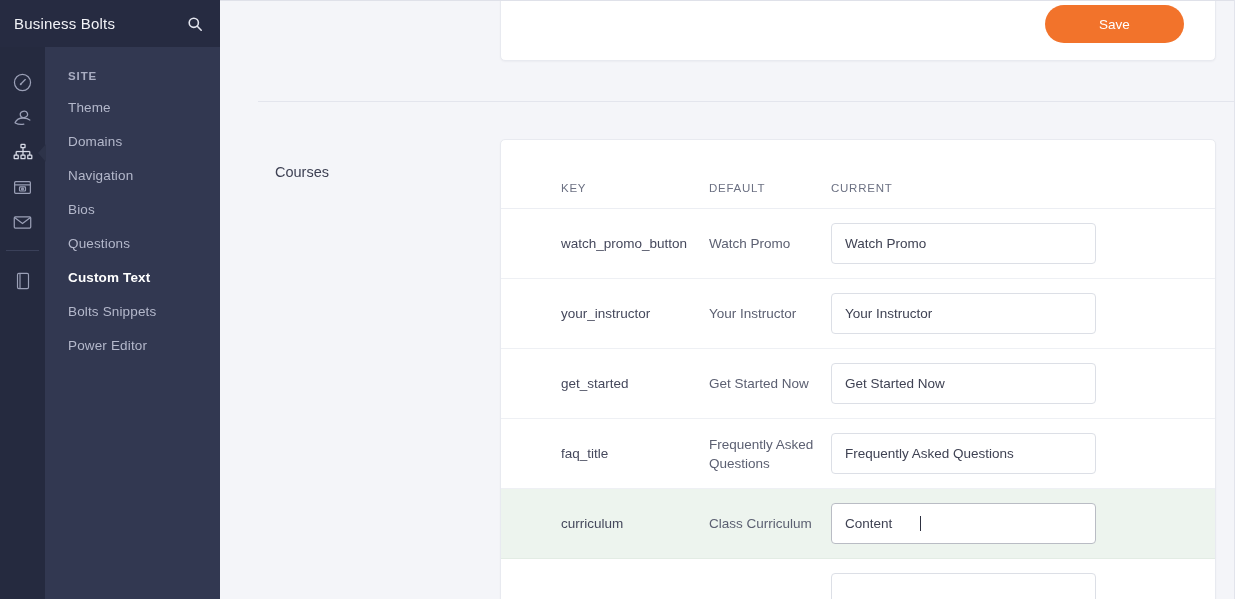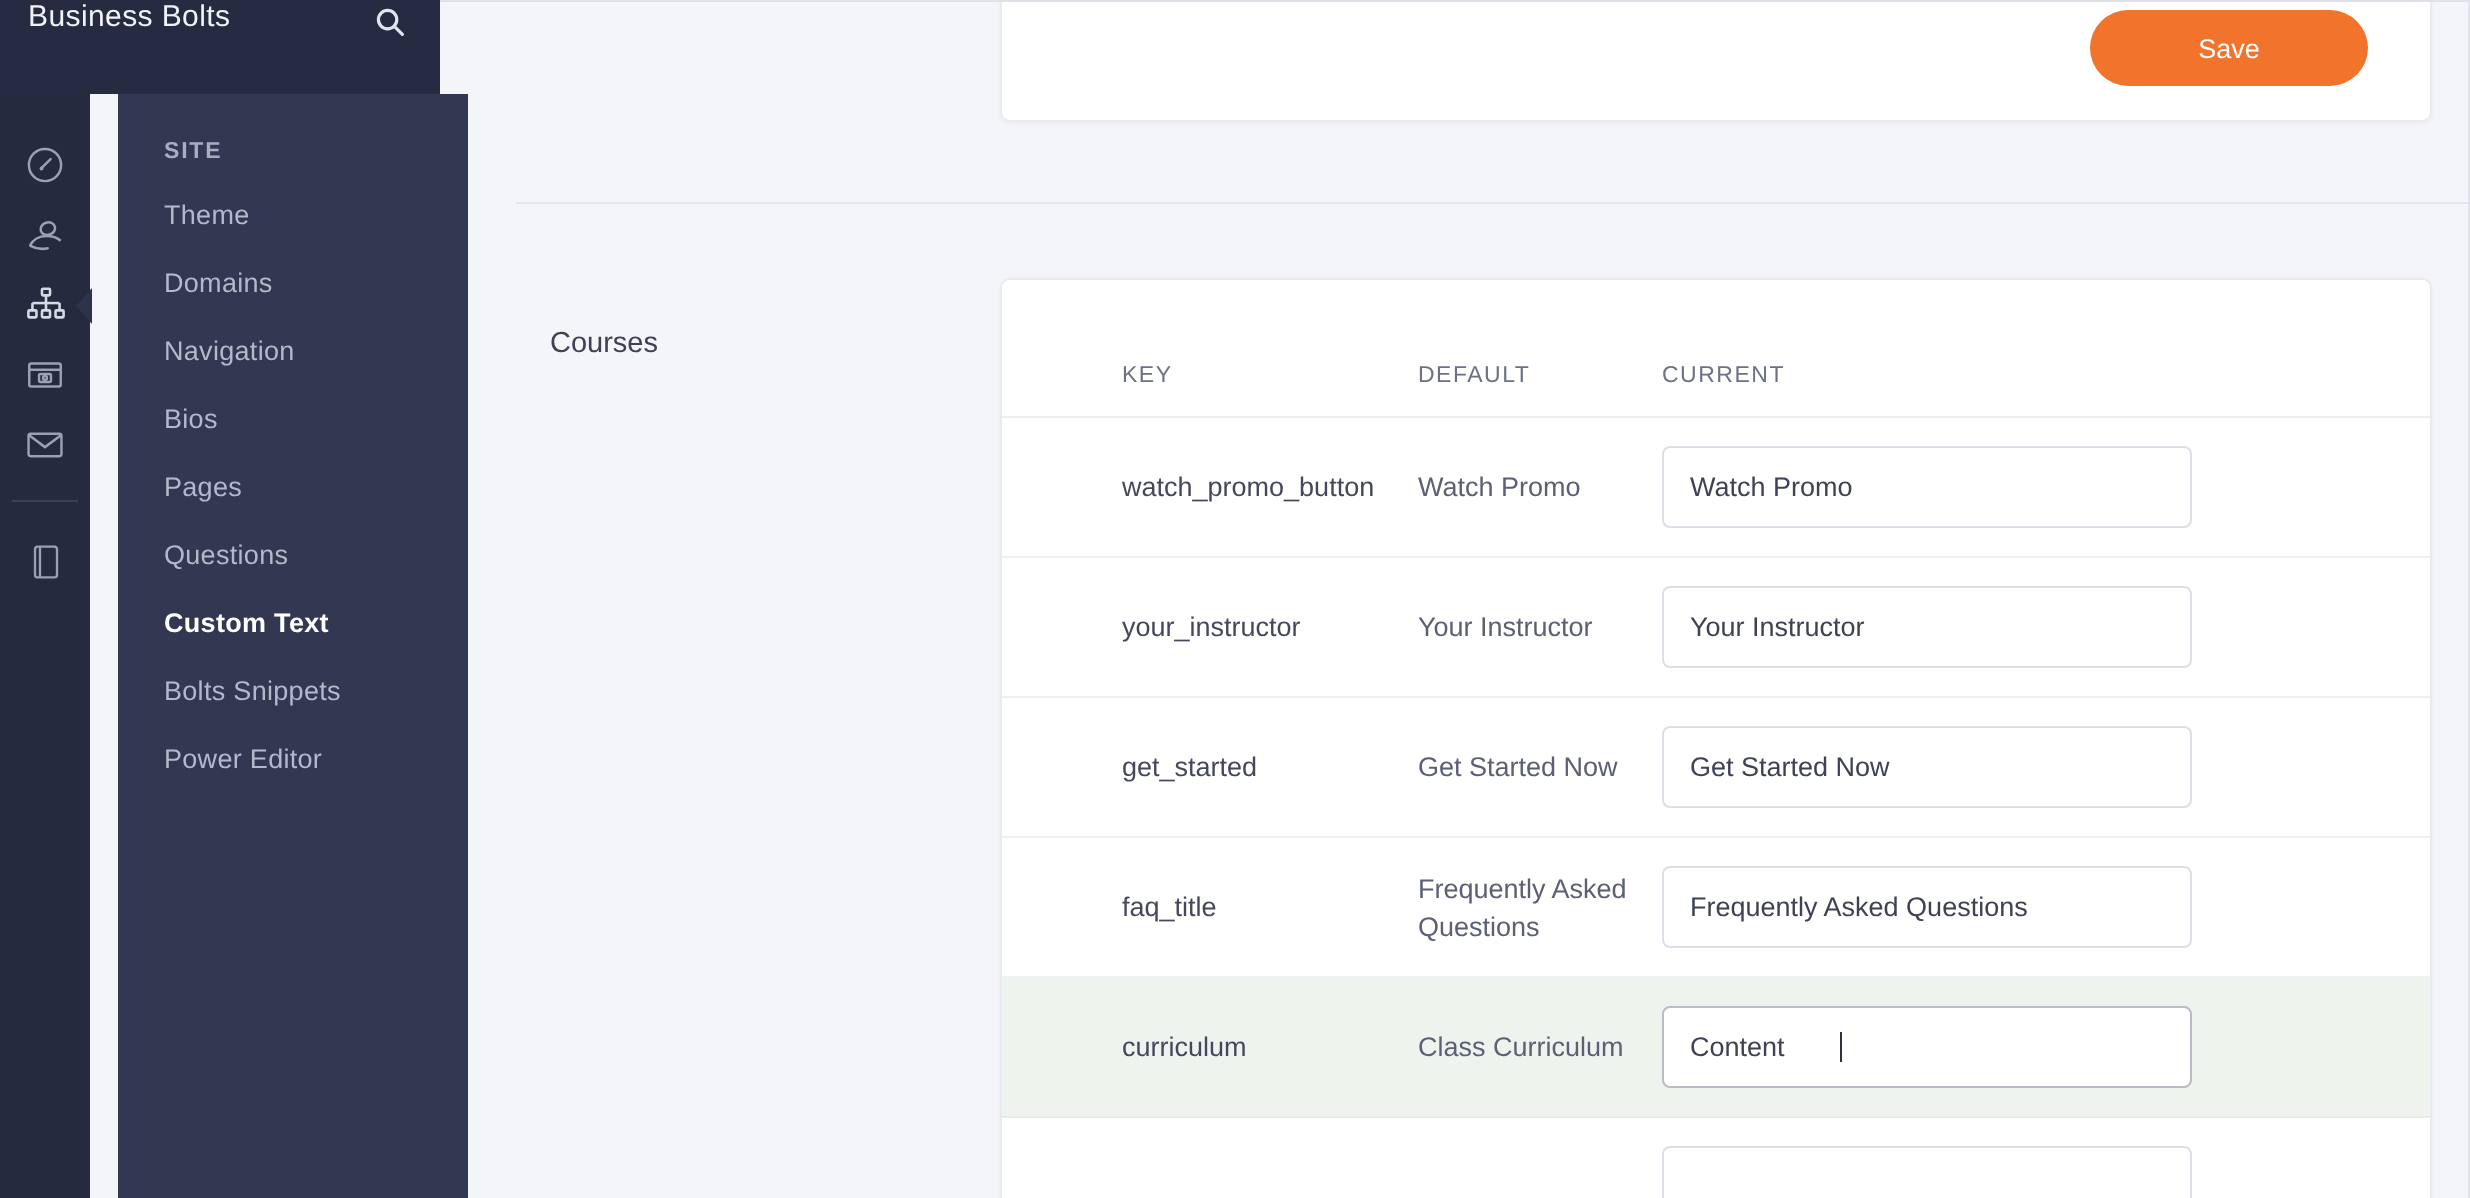--- a/index.html
+++ b/index.html
@@ -8,21 +8,21 @@
     overflow: hidden;
     font-family: "Liberation Sans", sans-serif;
     background: #f4f5f9;
   }
   .app { position: relative; width: 1235px; height: 599px; display: flex; }
 
   
   .sidebar { position: relative; width: 220px; height: 599px; flex: 0 0 220px; }
   .brandbar {
     position: absolute; top: 0; left: 0; width: 220px; height: 47px;
-    background: #262b41; display: flex; align-items: flex-start;
+    background: #262b41; display: flex; align-items: center;
     padding: 0 14px 0 14px; z-index: 4;
   }
   .brandbar .brand-title {
     color: #f2f3f7; font-size: 15px; font-weight: 500; letter-spacing: .2px;
   }
   .brandbar .search-btn {
     margin-left: auto; width: 22px; height: 22px;
     display: flex; align-items: center; justify-content: center;
     cursor: pointer;
   }
@@ -44,21 +44,21 @@
     transform: translateY(-50%);
     border-top: 9px solid transparent;
     border-bottom: 9px solid transparent;
     border-right: 8px solid #2d3349;
   }
   .rail-divider {
     width: 33px; height: 1px; background: #3a4059; margin: 10px 0 12px 0;
   }
   .submenu {
     position: absolute; top: 47px; left: 45px; width: 175px; height: 552px;
-    background: #323851; z-index: 2; padding: 17px 0 0 0; margin-left: 14px;
+    background: #323851; z-index: 2; padding: 17px 0 0 0;
   }
   .submenu .section-label {
     color: #a9adc2; font-size: 11.5px; font-weight: 700; letter-spacing: .9px;
     padding: 6px 0 8px 23px;
   }
   .menu-item {
     display: block; color: #b4b8cb; font-size: 13.5px;
     padding: 9.5px 0 9.5px 23px; cursor: pointer; letter-spacing: .15px;
   }
   .menu-item.active { color: #ffffff; font-weight: 700; }
@@ -216,21 +216,20 @@
         </svg>
       </div>
     </div>
 
     <div class="submenu">
       <div class="section-label">SITE</div>
       <div class="menu-item">Theme</div>
       <div class="menu-item">Domains</div>
       <div class="menu-item">Navigation</div>
       <div class="menu-item">Bios</div>
-      <div class="menu-item">Pages</div>
       <div class="menu-item">Questions</div>
       <div class="menu-item active">Custom Text</div>
       <div class="menu-item">Bolts Snippets</div>
       <div class="menu-item">Power Editor</div>
     </div>
   </div>
 
   <div class="main">
     <div class="main-inner">
 

